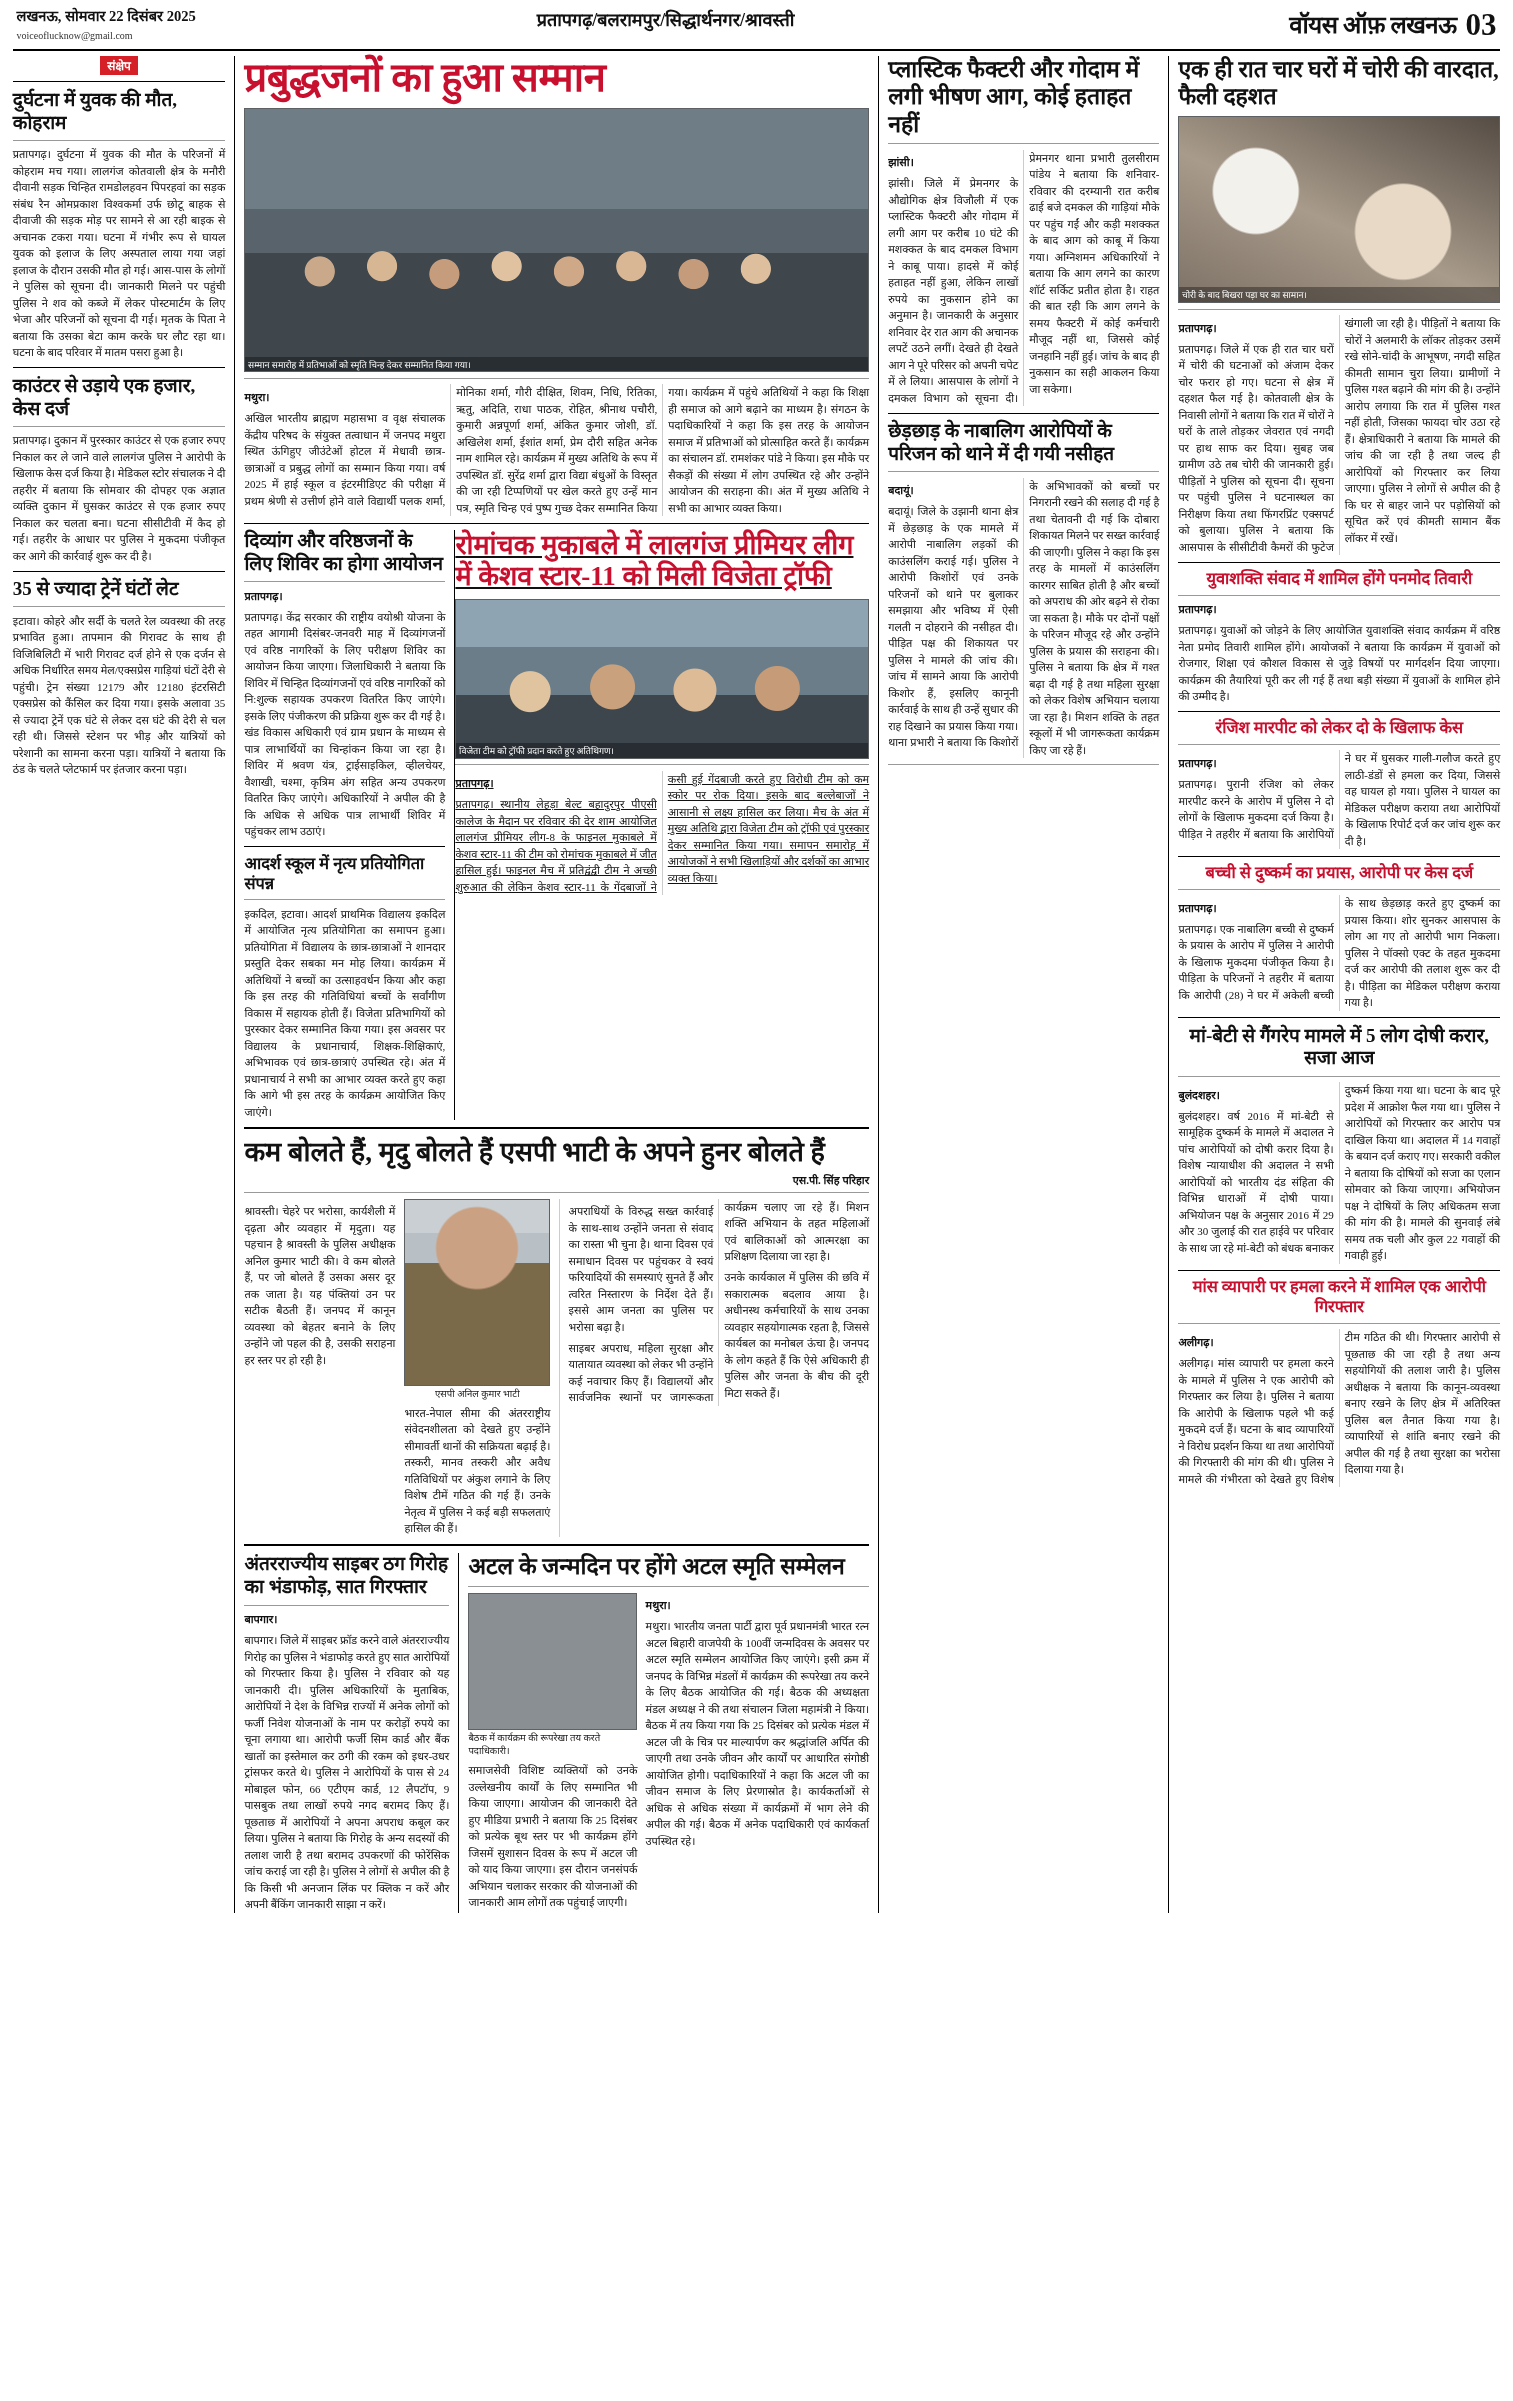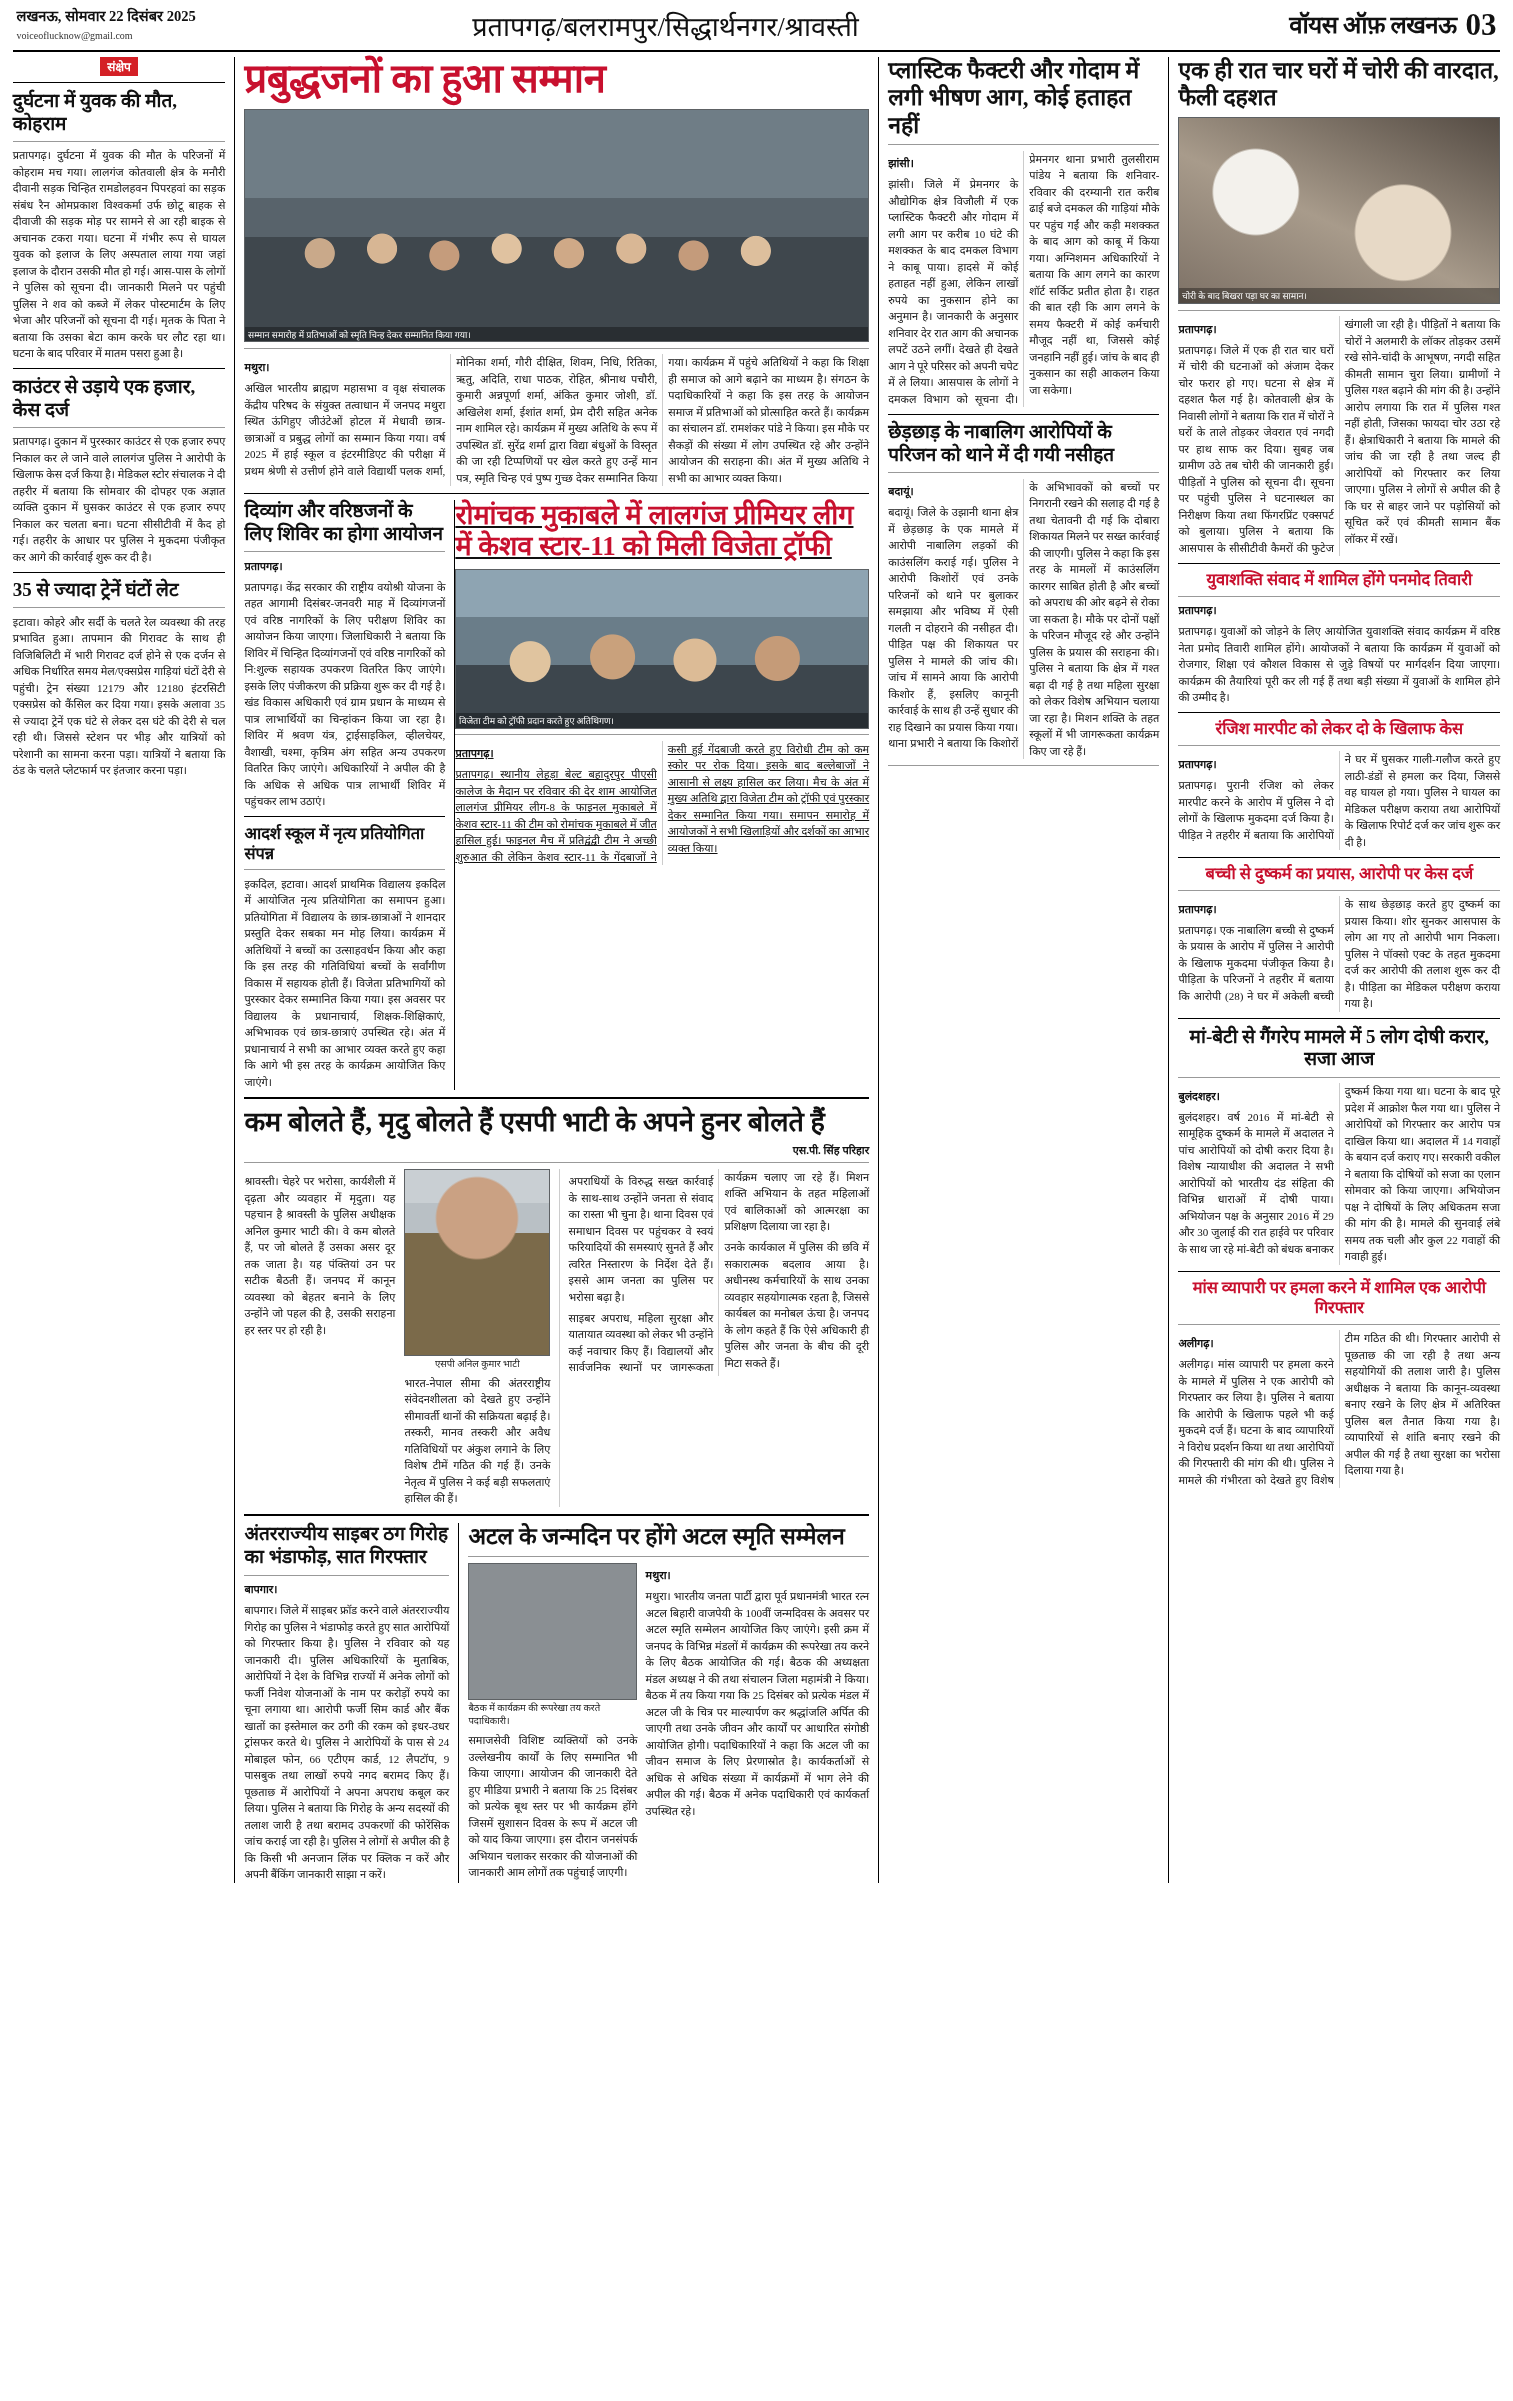--- a/index.html
+++ b/index.html
@@ -12,21 +12,21 @@
     position:relative;
   }
   .page { width:1513px; height:2401px; position:relative; padding:0 12.8px; }
 
   
   .masthead { display:flex; align-items:flex-start; border-bottom:2.7px solid #000; padding:7.3px 3.7px 5.5px 3.7px; }
   .mh-left { width:210px; font-size:13.7px; line-height:1.35; }
   .mh-date { font-weight:bold; font-size:14.6px; }
   .mh-mail { font-size:10px; color:#333; margin-top:1.8px; }
   .mh-center { flex:1; text-align:center; }
-  .mh-center .edition { font-size:27px; font-weight:normal; letter-spacing:0px; }
+  .mh-center .edition { font-size:18px; font-weight:bold; letter-spacing:0px; }
   .mh-right { width:392px; text-align:right; display:flex; align-items:flex-start; justify-content:flex-end; gap:9px;}
   .mh-logo { font-size:24px; font-weight:bold; letter-spacing:-0.5px; }
   .mh-pageno { font-size:31px; font-weight:bold; }
 
   
   .body-grid { display:flex; gap:9px; margin-top:5.5px; }
   .col { }
   .c1 { width:214px; }
   .c2 { width:639px; }
   .c3 { width:283px; }
@@ -152,21 +152,21 @@
         <h3 class="hl-sm">35 से ज्यादा ट्रेनें घंटों लेट</h3>
         <div class="hr-thin"></div>
         <div class="body-txt">इटावा। कोहरे और सर्दी के चलते रेल व्यवस्था की तरह प्रभावित हुआ। तापमान की गिरावट के साथ ही विजिबिलिटी में भारी गिरावट दर्ज होने से एक दर्जन से अधिक निर्धारित समय मेल/एक्सप्रेस गाड़ियां घंटों देरी से पहुंची। ट्रेन संख्या 12179 और 12180 इंटरसिटी एक्सप्रेस को कैंसिल कर दिया गया। इसके अलावा 35 से ज्यादा ट्रेनें एक घंटे से लेकर दस घंटे की देरी से चल रही थी। जिससे स्टेशन पर भीड़ और यात्रियों को परेशानी का सामना करना पड़ा। यात्रियों ने बताया कि ठंड के चलते प्लेटफार्म पर इंतजार करना पड़ा।</div>
       </div>
     </div>
 
     <div class="col c2 vrule" style="padding-left:9px;">
 
       <div>
         <h1 class="hl-xl red">प्रबुद्धजनों का हुआ सम्मान</h1>
-        <div class="photo ph-group" style="height:233px;margin-top:7.3px;">
+        <div class="photo ph-group" style="height:264px;margin-top:7.3px;">
           <div class="cap">सम्मान समारोह में प्रतिभाओं को स्मृति चिन्ह देकर सम्मानित किया गया।</div>
         </div>
         <div class="hr-thin"></div>
         <div class="three-col">
           <div class="body-txt"><span class="dl">मथुरा।</span></div>
           <div class="body-txt">अखिल भारतीय ब्राह्मण महासभा व वृक्ष संचालक केंद्रीय परिषद के संयुक्त तत्वाधान में जनपद मथुरा स्थित ऊंगिहुए जीउंटेओं होटल में मेधावी छात्र-छात्राओं व प्रबुद्ध लोगों का सम्मान किया गया। वर्ष 2025 में हाई स्कूल व इंटरमीडिएट की परीक्षा में प्रथम श्रेणी से उत्तीर्ण होने वाले विद्यार्थी पलक शर्मा, मोनिका शर्मा, गौरी दीक्षित, शिवम, निधि, रितिका, ऋतु, अदिति, राधा पाठक, रोहित, श्रीनाथ पचौरी, कुमारी अन्नपूर्णा शर्मा, अंकित कुमार जोशी, डॉ. अखिलेश शर्मा, ईशांत शर्मा, प्रेम दौरी सहित अनेक नाम शामिल रहे। कार्यक्रम में मुख्य अतिथि के रूप में उपस्थित डॉ. सुरेंद्र शर्मा द्वारा विद्या बंधुओं के विस्तृत की जा रही टिप्पणियों पर खेल करते हुए उन्हें मान पत्र, स्मृति चिन्ह एवं पुष्प गुच्छ देकर सम्मानित किया गया। कार्यक्रम में पहुंचे अतिथियों ने कहा कि शिक्षा ही समाज को आगे बढ़ाने का माध्यम है। संगठन के पदाधिकारियों ने कहा कि इस तरह के आयोजन समाज में प्रतिभाओं को प्रोत्साहित करते हैं। कार्यक्रम का संचालन डॉ. रामशंकर पांडे ने किया। इस मौके पर सैकड़ों की संख्या में लोग उपस्थित रहे और उन्होंने आयोजन की सराहना की। अंत में मुख्य अतिथि ने सभी का आभार व्यक्त किया।</div>
         </div>
       </div>
 
       <div class="hr"></div>

